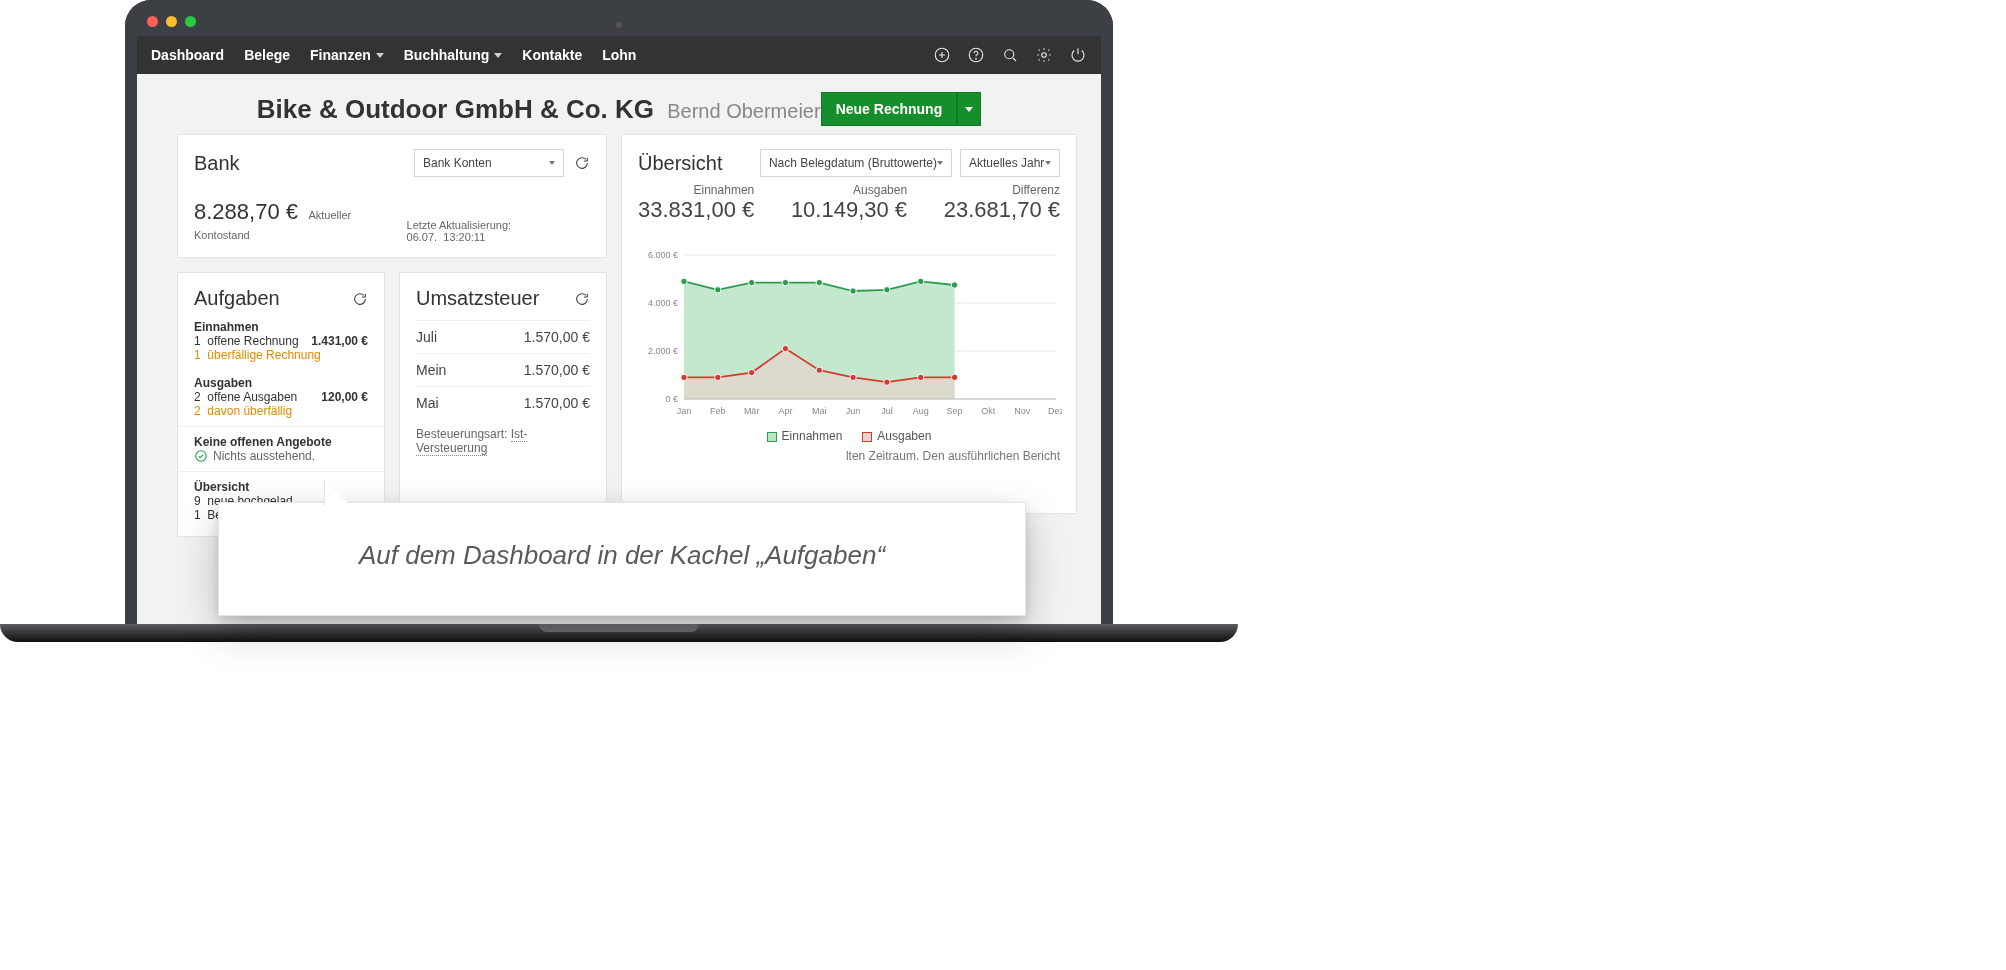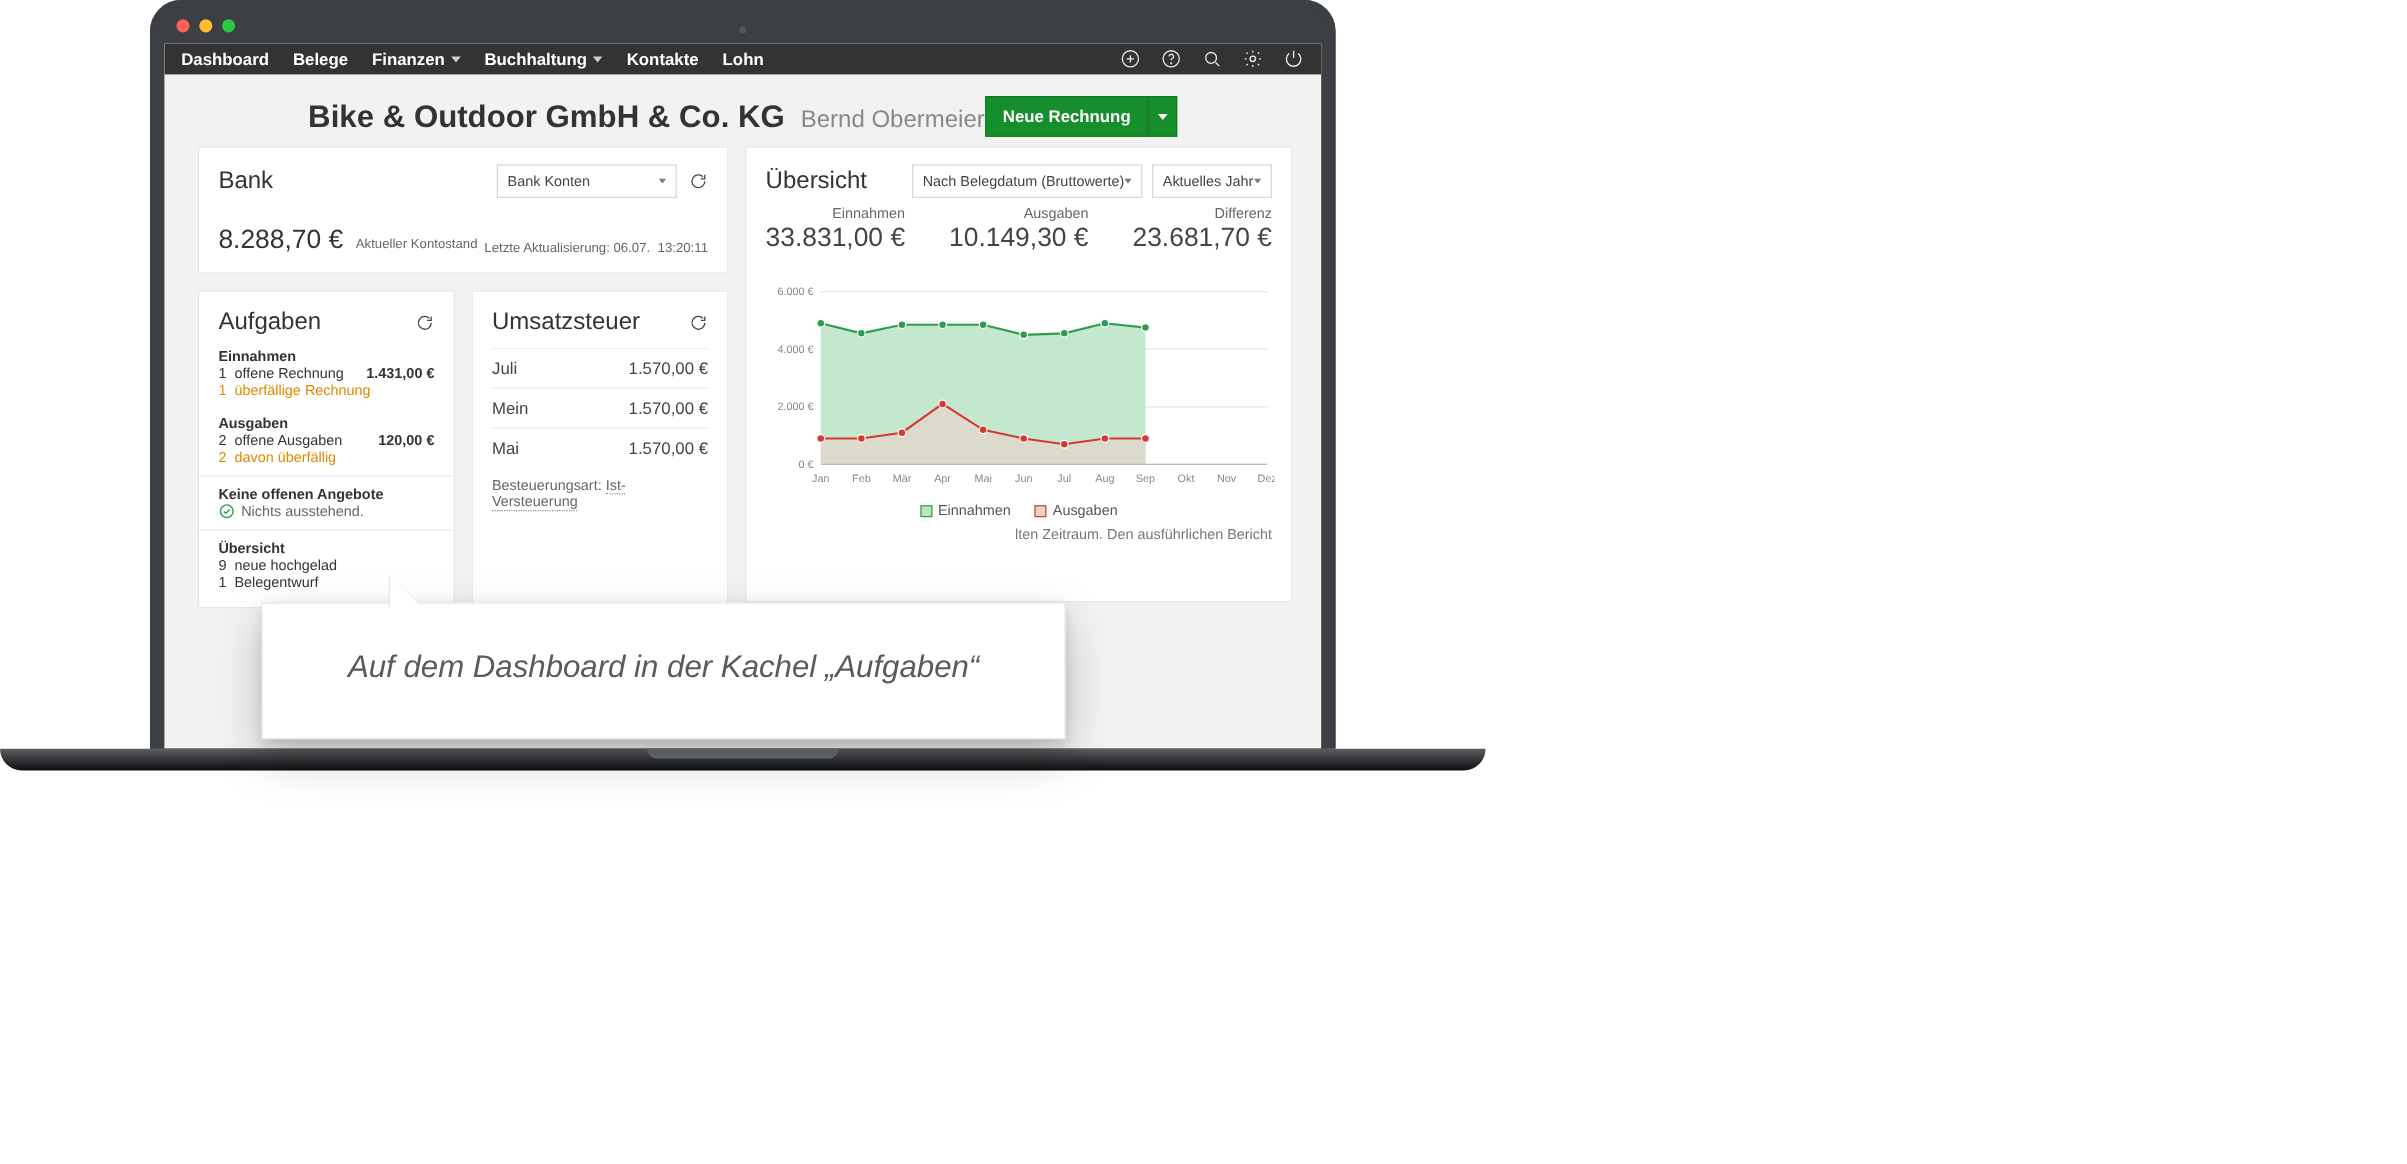--- a/index.html
+++ b/index.html
@@ -36,21 +36,21 @@
     background:#6a6d70;
   }
   
   .screen {
     position:absolute; left:6px; right:6px; top:30px; bottom:0;
     background:#f2f2f0;
     overflow:hidden;
   }
   
   .nav {
-    background:#333333; color:#fff; height:26px; display:flex; align-items:center;
+    background:#333333; color:#fff; height:38px; display:flex; align-items:center;
     padding:0 14px; justify-content:space-between; font-size:14px; font-weight:600;
   }
   .nav-left { display:flex; gap:20px; align-items:center; }
   .nav-item { display:flex; align-items:center; gap:5px; cursor:pointer; }
   .caret { width:0;height:0;border-left:4px solid transparent;border-right:4px solid transparent;border-top:5px solid #cfcfcf; display:inline-block;}
   .nav-right { display:flex; gap:16px; align-items:center; }
   .nav-ico { width:18px; height:18px; stroke:#e7e7e7; fill:none; stroke-width:1.5; }
   
   .page-header { display:flex; align-items:center; justify-content:center; padding:18px 24px 8px 24px; }
   .company { font-size:26px; font-weight:600; color:#333; }
@@ -59,21 +59,21 @@
   .cta {
     background:#168e2c; color:#fff; font-weight:600; font-size:14px;
     border:1px solid #0f7a24; padding:8px 14px; display:flex; align-items:center;
   }
   .cta-split {
     background:#168e2c; border:1px solid #0f7a24; border-left:1px solid #14762a;
     width:24px; display:flex; align-items:center; justify-content:center;
   }
   .cta-split .caret{border-top-color:#fff;}
   
-  .content { display:flex; gap:14px; padding:0 24px 24px 28px; }
+  .content { display:flex; gap:14px; padding:0 24px 24px 40px; }
   .col { display:flex; flex-direction:column; gap:14px; }
   .col.left { width:456px; }
   .col.right { width:456px; }
   .card { background:#fff; border:1px solid #e4e4e4; padding:14px 16px; position:relative; }
   .card h2 { font-size:20px; font-weight:400; color:#333; }
   .row-top{ display:flex; justify-content:space-between; align-items:center; }
   .dropdown {
     border:1px solid #d6d6d6; background:#fff; font-size:12px; color:#444;
     padding:6px 8px; min-width:150px; display:flex; justify-content:space-between; align-items:center;
     cursor:pointer;
@@ -105,21 +105,21 @@
   .kpi .val{ font-size:22px;color:#444; font-weight:400;}
   .chart-wrap{ margin-top:26px; }
   svg text{ font-family:inherit; }
   .legend{ display:flex; gap:20px; justify-content:center; font-size:12px; color:#555; margin-top:6px;}
   .swatch{ width:10px;height:10px; display:inline-block; margin-right:5px; vertical-align:middle;}
   .ov-foot{ font-size:12px; color:#777; text-align:right; margin-top:6px;}
   .cardlet{ background:#fff; border:1px solid #e4e4e4; padding:12px 16px; display:flex; justify-content:space-between; align-items:center;}
   .close-x{ font-size:16px; color:#555; cursor:pointer;}
   
   .bubble{
-    position:absolute; left:218px; top:502px; width:670px;
+    position:absolute; left:218px; top:502px; width:808px;
     background:#fff; border:1px solid #e5e5e5;
     box-shadow: 0 16px 40px rgba(0,0,0,.22), 0 4px 10px rgba(0,0,0,.12);
     padding:34px 44px 40px 44px;
     font-size:26px; font-style:italic; color:#5a5a5a; text-align:center;
     line-height:1.45;
   }
   .bubble::before{
     content:""; position:absolute; top:-22px; left:106px;
     width:0;height:0;
     border-left:0 solid transparent;

